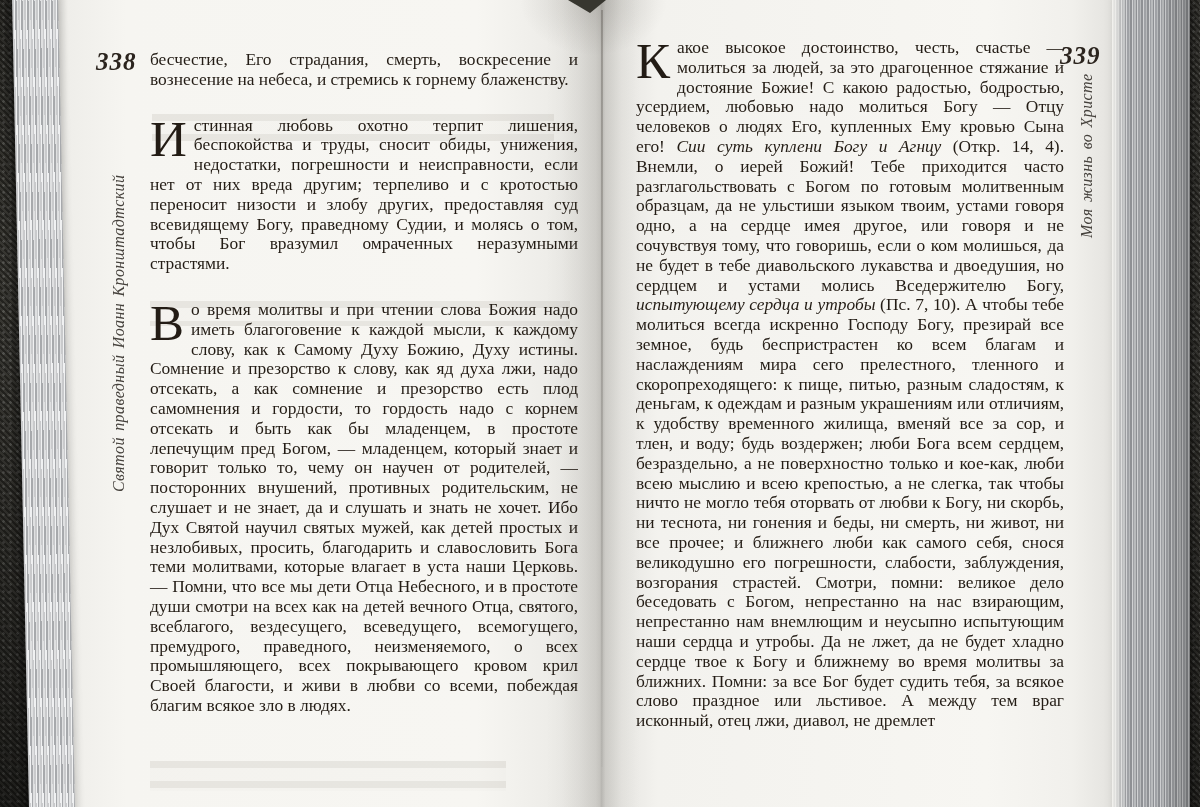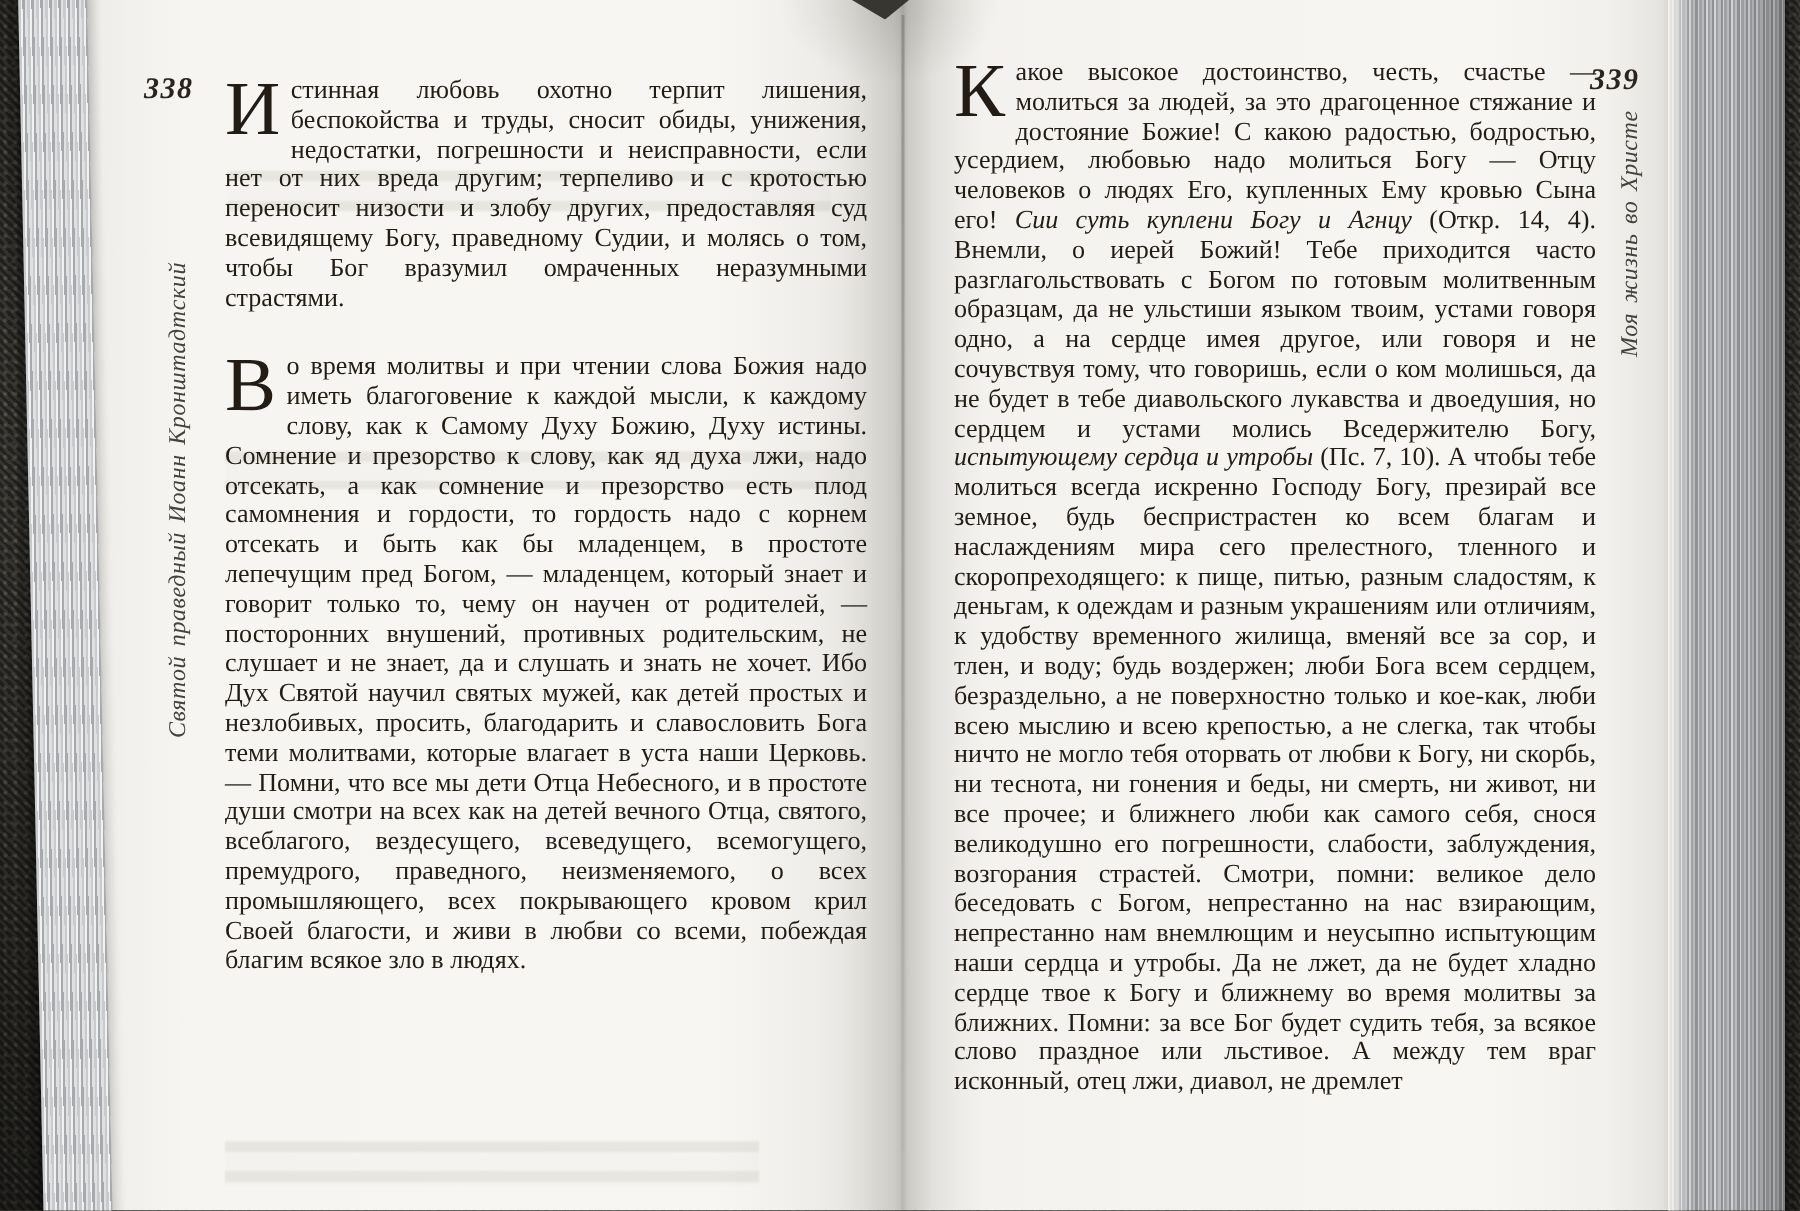--- a/index.html
+++ b/index.html
@@ -75,21 +75,21 @@
   .textblock-right{left:584px;top:38px;}
   .para{margin:0;}
   .para + .para{margin-top:26px;}
   .para i{}
   .dropcap{
     float:left;font-size:51px;line-height:0.76;
     padding:4px 7px 0 0;color:#231c15;
   }
   .pageno{
     position:absolute;font-style:italic;font-weight:700;
-    font-size:20px;color:#2b241e;letter-spacing:1px;
+    font-size:25px;color:#2b241e;letter-spacing:1px;
   }
   .pageno-left{left:44px;top:48px;}
   .pageno-right{left:1008px;top:42px;}
   .margin-title{
     position:absolute;height:22px;white-space:nowrap;
     font-style:italic;font-size:16px;color:#45413c;
     letter-spacing:0.4px;word-spacing:2px;
     transform-origin:0 0;transform:rotate(-90deg);
   }
   .margin-left-title{left:58px;top:492px;width:404px;}
@@ -117,20 +117,21 @@
   <div class="ghost ghost-2"></div>
   <div class="ghost ghost-3"></div>
 
   <div class="pageno pageno-left">338</div>
   <div class="pageno pageno-right">339</div>
 
   <div class="margin-title margin-left-title">Святой праведный Иоанн Кронштадтский</div>
   <div class="margin-title margin-right-title">Моя жизнь во Христе</div>
 
   <div class="textblock textblock-left">
+      <p class="para"><span>бесчестие, Его страдания, смерть, воскресение и вознесение на небеса, и стремись к горнему блаженству.</span></p>
       <p class="para"><span class="dropcap">И</span><span>стинная любовь охотно терпит лишения, беспокойства и труды, сносит обиды, унижения, недостатки, погрешности и неисправности, если нет от них вреда другим; терпеливо и с кротостью переносит низости и злобу других, предоставляя суд всевидящему Богу, праведному Судии, и молясь о том, чтобы Бог вразумил омраченных неразумными страстями.</span></p>
       <p class="para"><span class="dropcap">В</span><span>о время молитвы и при чтении слова Божия надо иметь благоговение к каждой мысли, к каждому слову, как к Самому Духу Божию, Духу истины. Сомнение и презорство к слову, как яд духа лжи, надо отсекать, а как сомнение и презорство есть плод самомнения и гордости, то гордость надо с корнем отсекать и быть как бы младенцем, в простоте лепечущим пред Богом, — младенцем, который знает и говорит только то, чему он научен от родителей, — посторонних внушений, противных родительским, не слушает и не знает, да и слушать и знать не хочет. Ибо Дух Святой научил святых мужей, как детей простых и незлобивых, просить, благодарить и славословить Бога теми молитвами, которые влагает в уста наши Церковь. — Помни, что все мы дети Отца Небесного, и в простоте души смотри на всех как на детей вечного Отца, святого, всеблагого, вездесущего, всеведущего, всемогущего, премудрого, праведного, неизменяемого, о всех промышляющего, всех покрывающего кровом крил Своей благости, и живи в любви со всеми, побеждая благим всякое зло в людях.</span></p>
     </div>
   <div class="textblock textblock-right">
       <p class="para"><span class="dropcap">К</span><span>акое высокое достоинство, честь, счастье — молиться за людей, за это драгоценное стяжание и достояние Божие! С какою радостью, бодростью, усердием, любовью надо молиться Богу — Отцу человеков о людях Его, купленных Ему кровью Сына его! </span><i>Сии суть куплени Богу и Агнцу</i><span> (Откр. 14, 4). Внемли, о иерей Божий! Тебе приходится часто разглагольствовать с Богом по готовым молитвенным образцам, да не ульстиши языком твоим, устами говоря одно, а на сердце имея другое, или говоря и не сочувствуя тому, что говоришь, если о ком молишься, да не будет в тебе диавольского лукавства и двоедушия, но сердцем и устами молись Вседержителю Богу, </span><i>испытующему сердца и утробы</i><span> (Пс. 7, 10). А чтобы тебе молиться всегда искренно Господу Богу, презирай все земное, будь беспристрастен ко всем благам и наслаждениям мира сего прелестного, тленного и скоропреходящего: к пище, питью, разным сладостям, к деньгам, к одеждам и разным украшениям или отличиям, к удобству временного жилища, вменяй все за сор, и тлен, и воду; будь воздержен; люби Бога всем сердцем, безраздельно, а не поверхностно только и кое-как, люби всею мыслию и всею крепостью, а не слегка, так чтобы ничто не могло тебя оторвать от любви к Богу, ни скорбь, ни теснота, ни гонения и беды, ни смерть, ни живот, ни все прочее; и ближнего люби как самого себя, снося великодушно его погрешности, слабости, заблуждения, возгорания страстей. Смотри, помни: великое дело беседовать с Богом, непрестанно на нас взирающим, непрестанно нам внемлющим и неусыпно испытующим наши сердца и утробы. Да не лжет, да не будет хладно сердце твое к Богу и ближнему во время молитвы за ближних. Помни: за все Бог будет судить тебя, за всякое слово праздное или льстивое. А между тем враг исконный, отец лжи, диавол, не дремлет</span></p>
     </div>
 </div>
 
 <div class="edge edge-left"></div>
 <div class="edge edge-right"></div>

